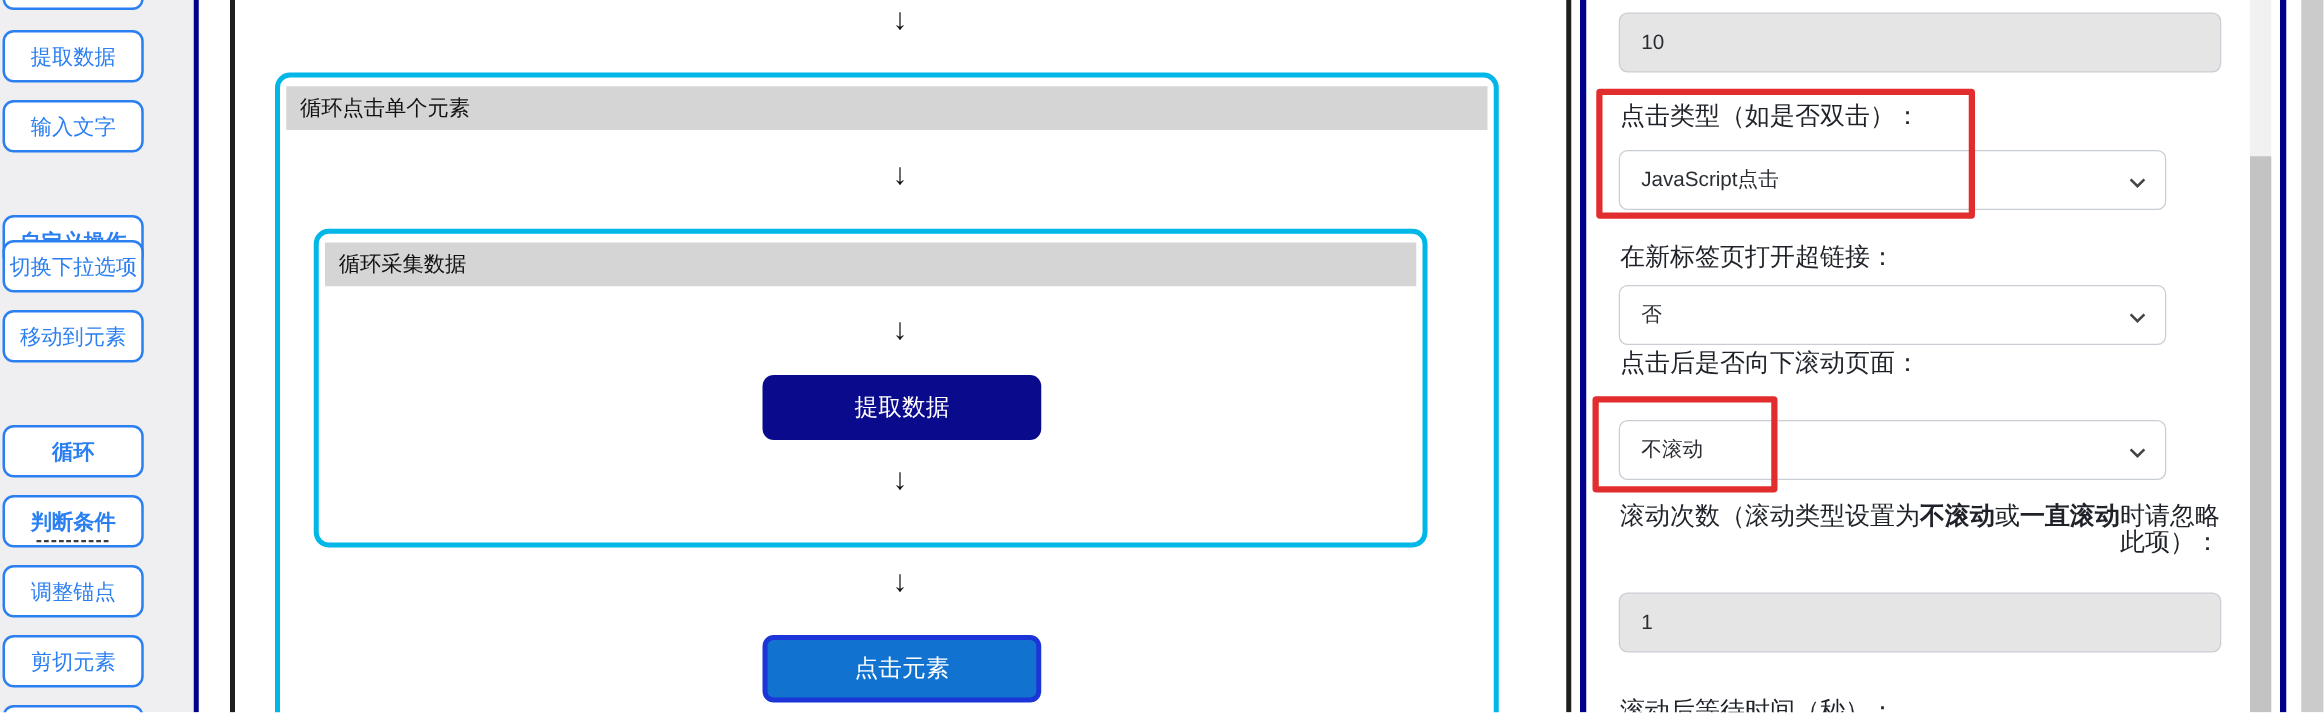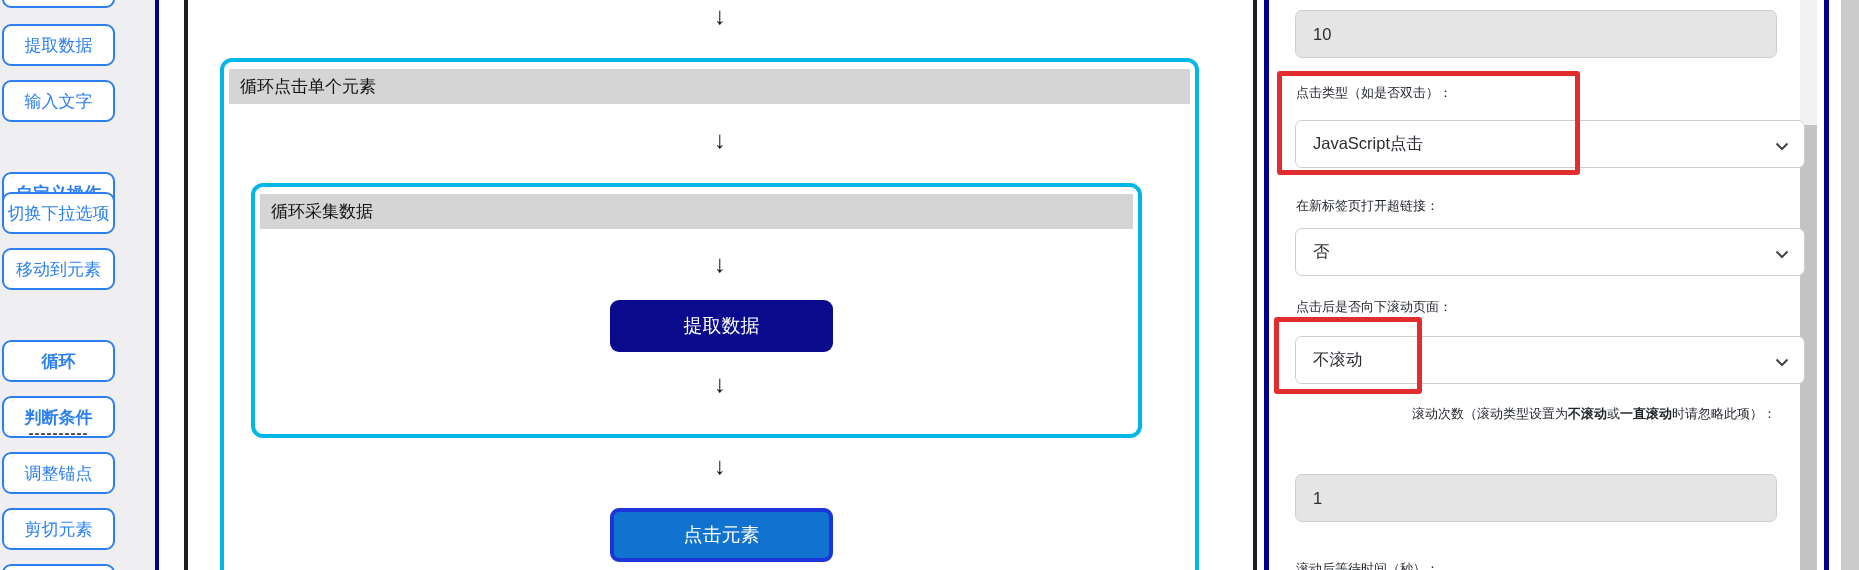--- a/index.html
+++ b/index.html
@@ -49,31 +49,31 @@
     padding-left:11px; font-size:17px; color:#111;
   }
   .flow-btn {
     position:absolute; left:610px; width:223px; height:52px; border-radius:9px;
     color:#fff; font-size:19px; display:flex; align-items:center; justify-content:center;
     cursor:pointer;
   }
   .btn-extract { top:300px; background:#0a0a8c; }
   .btn-click   { top:508px; height:54px; background:#1173cf; border:4px solid #1b35d8; }
   
-  .panel-label { position:absolute; left:1296px; font-size:13px; color:#1f2329; line-height:26px; }
+  .panel-label { position:absolute; left:1296px; font-size:20px; color:#1f2329; line-height:26px; }
   .panel-label .b { font-weight:bold; }
   .lbl-wrap { width:480px; line-height:21px;text-align:right; }
   .panel-field {
     position:absolute; left:1295px; width:482px; height:48px;
     border:1px solid #c9ced4; border-radius:7px; background:#e5e5e5;
     font-size:16.5px; color:#2a2e33; font-family:"Liberation Sans", sans-serif;
     padding-left:17px; outline:none;
   }
   .panel-select {
-    position:absolute; left:1295px; width:510px; height:48px;
+    position:absolute; left:1295px; width:438px; height:48px;
     border:1px solid #c9ced4; border-radius:7px; background:#fff;
     display:flex; align-items:center; padding-left:17px;
     font-size:16.5px; color:#2a2e33; cursor:pointer;
   }
   .chev { position:absolute; right:14px; top:17px; }
   .red-box { position:absolute; border:5px solid #e12d2d; border-radius:3px; z-index:9; pointer-events:none; }
   .red1 { left:1277px; top:71px;  width:303px; height:104px; }
   .red2 { left:1274px; top:317px; width:148px; height:77px;  }
 </style>
 </head>
@@ -142,21 +142,21 @@
   <div class="panel-label" style="top:193px">在新标签页打开超链接：</div>
   <div class="panel-select" style="top:228px">
     <span>否</span>
     <span class="chev">
       <svg width="16" height="16" viewBox="0 0 16 16">
           <path d="M2.5 5.5 L8 11 L13.5 5.5" fill="none" stroke="#444" stroke-width="2"></path>
         </svg>
     </span>
   </div>
 
-  <div class="panel-label" style="top:294px">点击后是否向下滚动页面：</div>
+  <div class="panel-label" style="top:278px">点击后是否向下滚动页面：</div>
   <div class="panel-select" style="top:336px">
     <span>不滚动</span>
     <span class="chev">
       <svg width="16" height="16" viewBox="0 0 16 16">
           <path d="M2.5 5.5 L8 11 L13.5 5.5" fill="none" stroke="#444" stroke-width="2"></path>
         </svg>
     </span>
   </div>
 
   <div class="panel-label lbl-wrap" style="top:403px">

